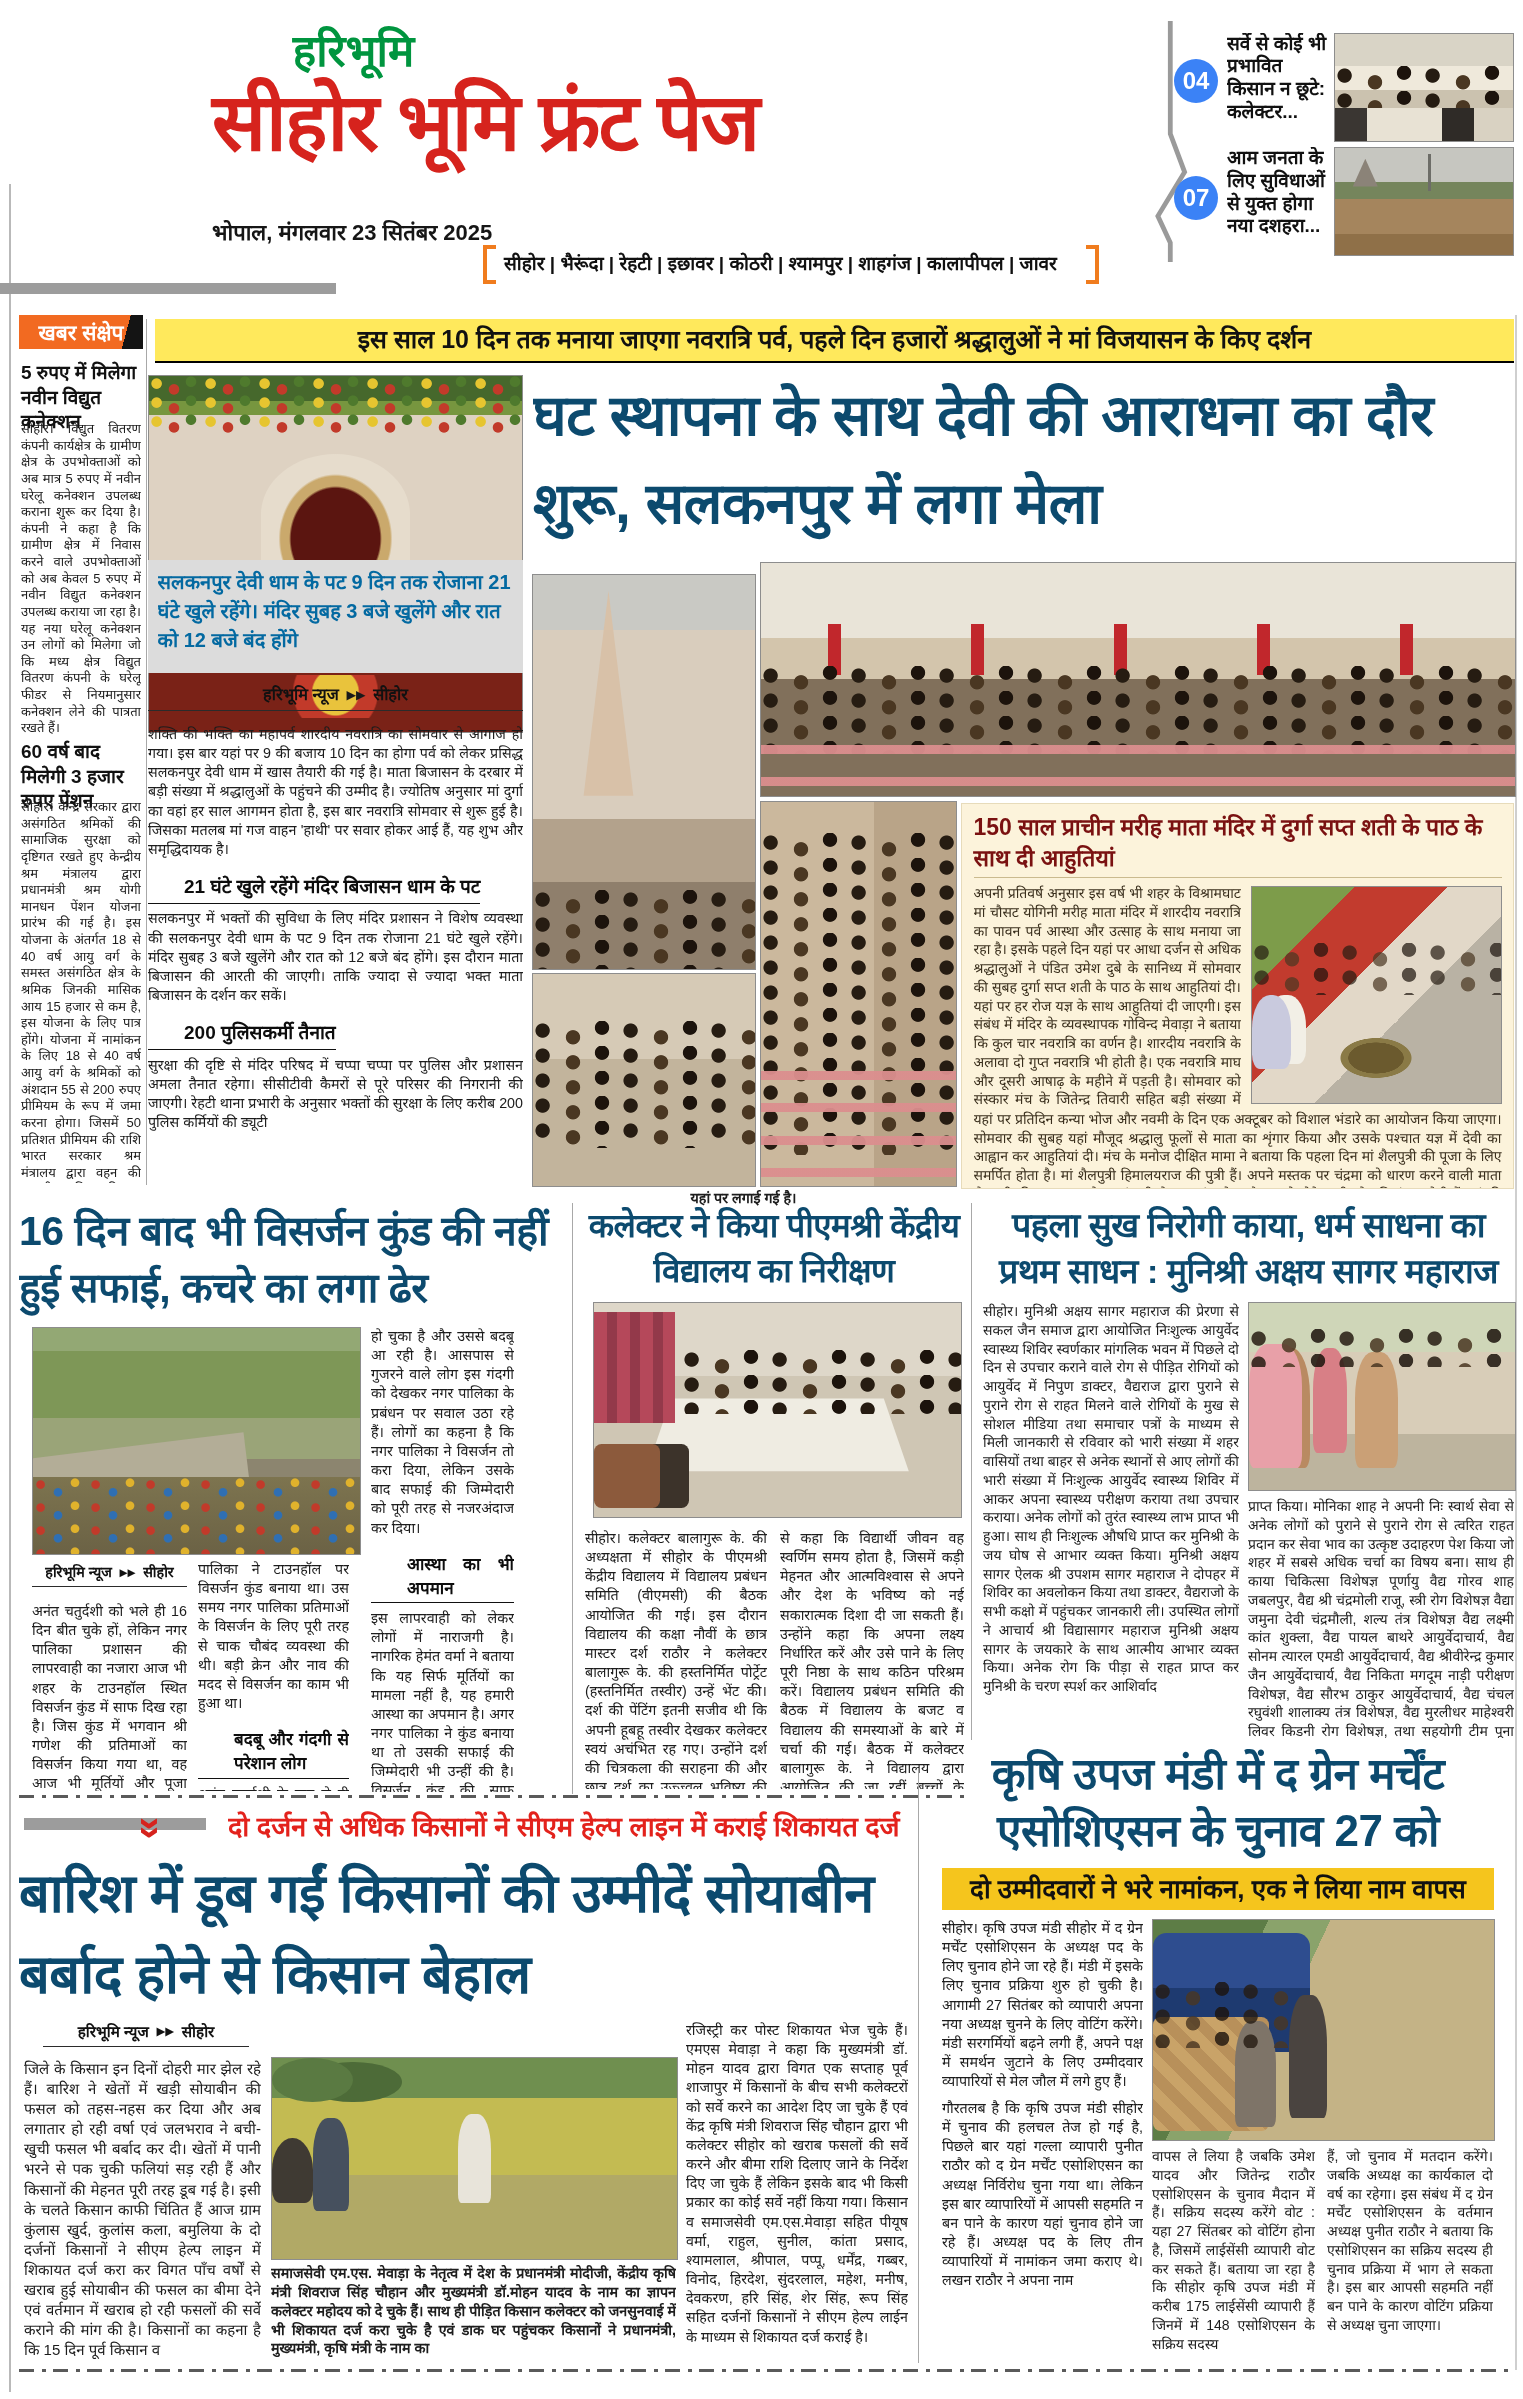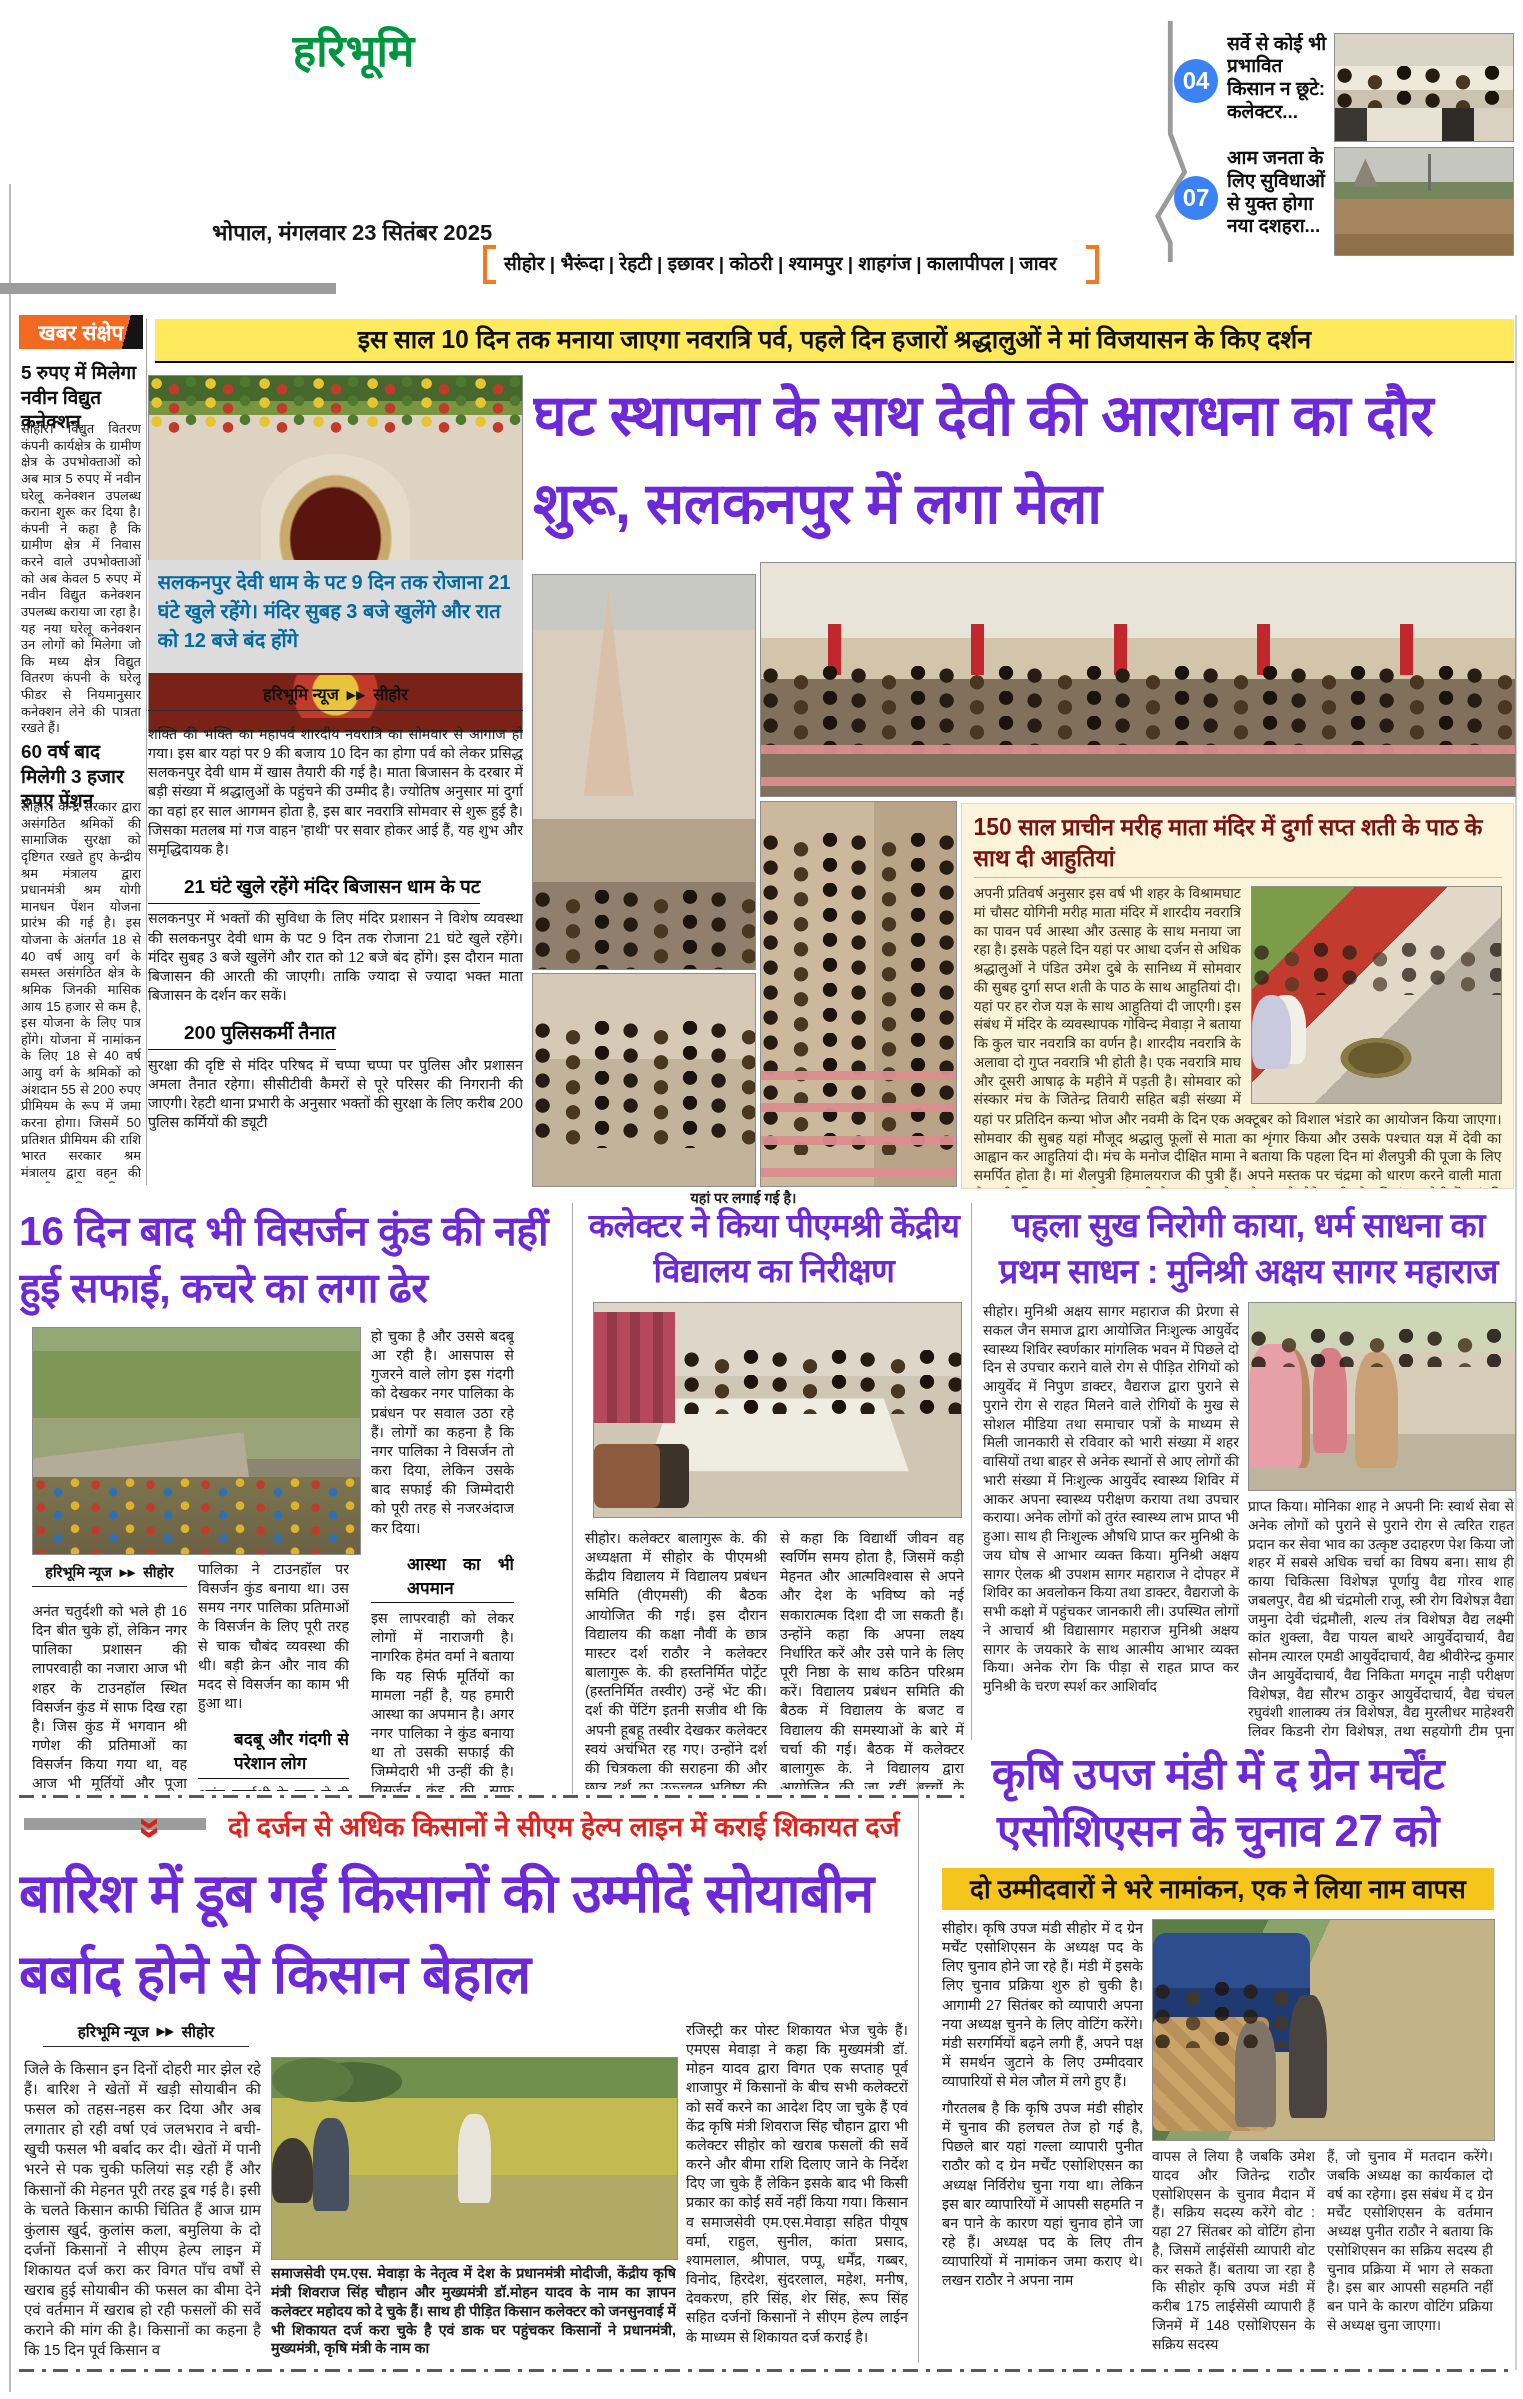--- a/index.html
+++ b/index.html
@@ -13,21 +13,21 @@
      radial-gradient(circle at 40px 16.3px,#4a3722 6.7px,rgba(0,0,0,0) 7.6px),
      radial-gradient(circle at 69px 6.7px,#1c130c 6.7px,rgba(0,0,0,0) 7.6px);
      background-size:88px 25px;}
   .flowers{background-image:
      radial-gradient(circle at 7.6px 7.6px,#e6c530 4.8px,rgba(0,0,0,0) 5.7px),
      radial-gradient(circle at 25px 13.4px,#c23a2a 4.8px,rgba(0,0,0,0) 5.7px),
      radial-gradient(circle at 42px 5.7px,#4f7a2d 4.8px,rgba(0,0,0,0) 5.7px);
      background-size:54px 19px;}
   .flags{background-image:repeating-linear-gradient(90deg,rgba(0,0,0,0) 0 67px,#c1272c 67px 80px,rgba(0,0,0,0) 80px 143px);}
   .rail{background-image:repeating-linear-gradient(180deg,rgba(219,142,142,.95) 0 8.6px,rgba(0,0,0,0) 8.6px 32.5px);}
-  .headline{font-weight:800;color:#6d28d9;letter-spacing:-0.5px;}
+  .headline{font-weight:800;color:#0c4a6e;letter-spacing:-0.5px;}
   .bodytxt{font-size:14.3px;line-height:1.34;text-align:justify;color:#1c1c1c;overflow:hidden;}
   .subhead{font-size:19px;font-weight:800;color:#0d0d0d;border-bottom:1.9px solid #111;display:inline-block;padding-bottom:1.9px;margin:7.6px 0 5.7px 0;line-height:1.4;padding-left:36px;}
   .byline{font-size:16.3px;font-weight:700;border-bottom:1.9px solid #2b2b2b;padding-bottom:4.8px;display:flex;gap:7.6px;justify-content:center;align-items:center;}
   .vrule{background:#a8a8a8;width:1px;position:absolute;}
   .dashline{position:absolute;height:2.9px;background:repeating-linear-gradient(90deg,#5a5a5a 0 15.3px,rgba(0,0,0,0) 15.3px 23px,#5a5a5a 23px 27px,rgba(0,0,0,0) 27px 34px);}
   .numcircle{background:#3b82f6;color:#fff;border-radius:50%;display:flex;align-items:center;justify-content:center;font-weight:700;font-size:24px;}
   .bracket{width:8.6px;border:4.8px solid #f07c1e;background:none;}
   .bracket.left{border-right:none;}
   .bracket.right{border-left:none;}
   .caption{font-weight:700;color:#1d1d1d;text-align:justify;line-height:1.32;overflow:hidden;}
@@ -35,20 +35,21 @@
 </style>
 </head>
 <body>
 
 <div id="page">
 
   <div class="abs" style="left:8.6px;top:184px;width:2.9px;height:2208px;background:#b9b9b9;"></div>
   <div class="abs" style="left:1515px;top:315px;width:1.9px;height:2055px;background:#cfcfcf;"></div>
 
   <div class="abs" style="left:239px;top:19px;width:229px;text-align:center;font-size:44px;font-weight:800;color:#00953f;">हरिभूमि</div>
+  <div class="abs" style="left:212px;top:59px;width:889px;font-size:80px;font-weight:800;color:#d6231d;white-space:nowrap;line-height:1.6;letter-spacing:-1.9px;">सीहोर भूमि फ्रंट पेज</div>
   <div class="abs" style="left:212px;top:216px;width:497px;font-size:22px;font-weight:800;color:#161616;">भोपाल, मंगलवार 23 सितंबर 2025</div>
 
   <div class="abs" style="left:0;top:283px;width:336px;height:10.5px;background:#9c9c9c;"></div>
   <div class="abs bracket left" style="left:483px;top:245px;height:31px;"></div>
   <div class="abs" style="left:504px;top:250px;width:574px;font-size:19px;font-weight:800;color:#101010;white-space:nowrap;">सीहोर | भैरूंदा | रेहटी | इछावर | कोठरी | श्यामपुर | शाहगंज | कालापीपल | जावर</div>
   <div class="abs bracket right" style="left:1086px;top:245px;height:31px;"></div>
 
   <svg class="abs" style="left:1155px;top:21px;" width="32.5" height="241" viewBox="0 0 34 252">
     <polyline points="16,0 16,118 31,158 3,204 16,232 16,252" fill="none" stroke="#9a9a9a" stroke-width="5"></polyline>
   </svg>

